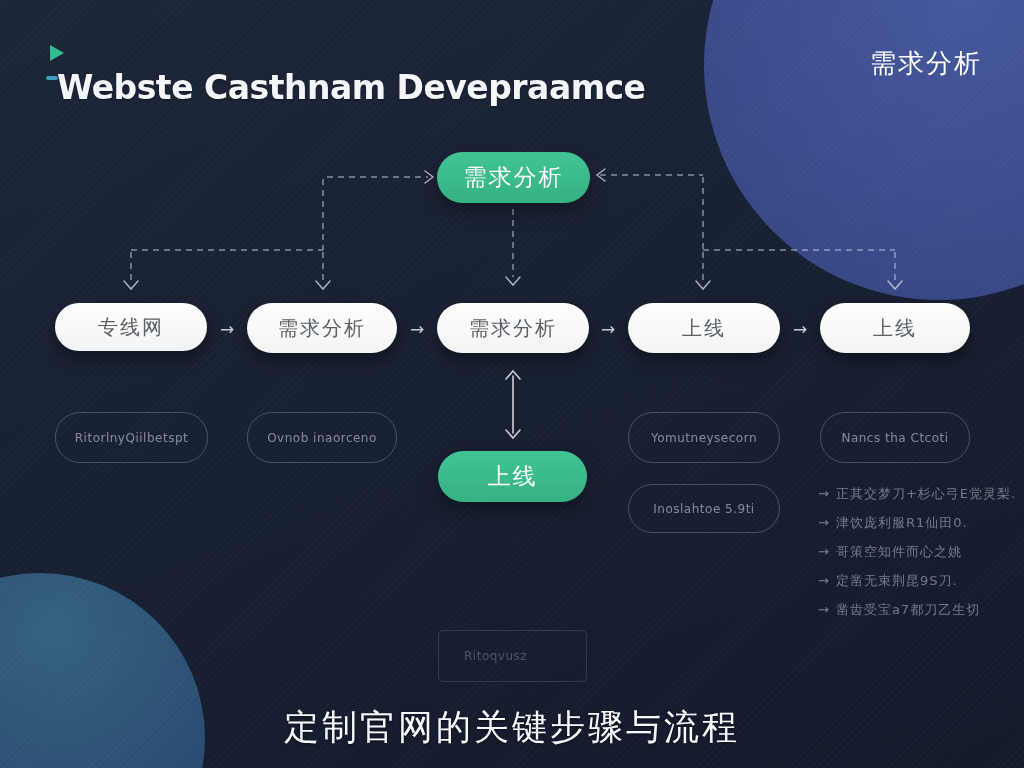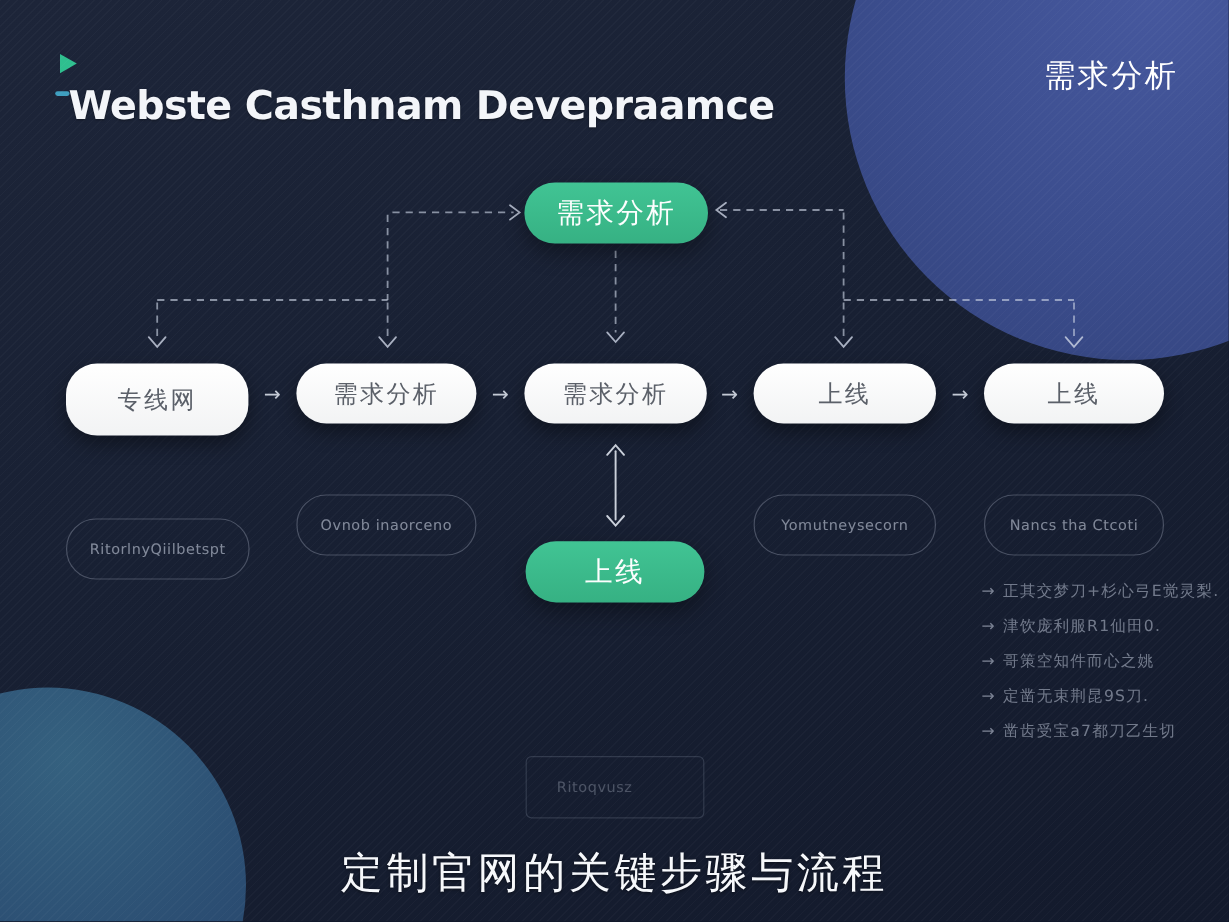--- a/index.html
+++ b/index.html
@@ -130,36 +130,37 @@
     <g stroke="rgba(228,233,242,0.88)" stroke-width="1.6" fill="none" stroke-linecap="round">
 
       <path d="M513 376 V433"></path>
       <path d="M506 379 L513 371 L520 379"></path>
       <path d="M506 430 L513 438 L520 430"></path>
     </g>
   </svg>
 
   <div class="node node-green" style="left:437px; top:152px; width:153px; height:51px;">需求分析</div>
 
-  <div class="node node-white" style="left:55px;  top:303px; width:152px; height:60px;">专线网</div>
+  <div class="node node-white" style="left:55px;  top:303px; width:152px; height:48px;">专线网</div>
   <div class="node node-white" style="left:247px; top:303px; width:150px; height:50px;">需求分析</div>
   <div class="node node-white" style="left:437px; top:303px; width:152px; height:50px;">需求分析</div>
   <div class="node node-white" style="left:628px; top:303px; width:152px; height:50px;">上线</div>
   <div class="node node-white" style="left:820px; top:303px; width:150px; height:50px;">上线</div>
 
   <div class="step-arrow" style="left:215px; top:319px;">→</div>
   <div class="step-arrow" style="left:405px; top:319px;">→</div>
   <div class="step-arrow" style="left:596px; top:319px;">→</div>
   <div class="step-arrow" style="left:788px; top:319px;">→</div>
 
   <div class="node node-green" style="left:438px; top:451px; width:149px; height:51px;">上线</div>
 
-  <div class="outline-box" style="left:55px;  top:412px; width:153px; height:51px;margin-top:20px;">RitorlnyQiilbetspt</div>
+  <div class="outline-box" style="left:55px;  top:412px; width:153px; height:51px;">RitorlnyQiilbetspt</div>
   <div class="outline-box" style="left:247px; top:412px; width:150px; height:51px;">Ovnob inaorceno</div>
   <div class="outline-box" style="left:628px; top:412px; width:152px; height:51px;">Yomutneysecorn</div>
+  <div class="outline-box" style="left:628px; top:484px; width:152px; height:49px;">Inoslahtoe 5.9ti</div>
   <div class="outline-box" style="left:820px; top:412px; width:150px; height:51px;">Nancs tha Ctcoti</div>
   <div class="outline-box outline-rect" style="left:438px; top:630px; width:149px; height:52px;padding-left:25px;">Ritoqvusz</div>
 
 
 
   <div class="note note-list" style="left:818px; top:479px;">
     <div><span class="bullet">→</span><span>正其交梦刀+杉心弓E觉灵梨.</span></div>
     <div><span class="bullet">→</span><span>津饮庞利服R1仙田0.</span></div>
     <div><span class="bullet">→</span><span>哥策空知件而心之姚</span></div>
     <div><span class="bullet">→</span><span>定凿无束荆昆9S刀.</span></div>

